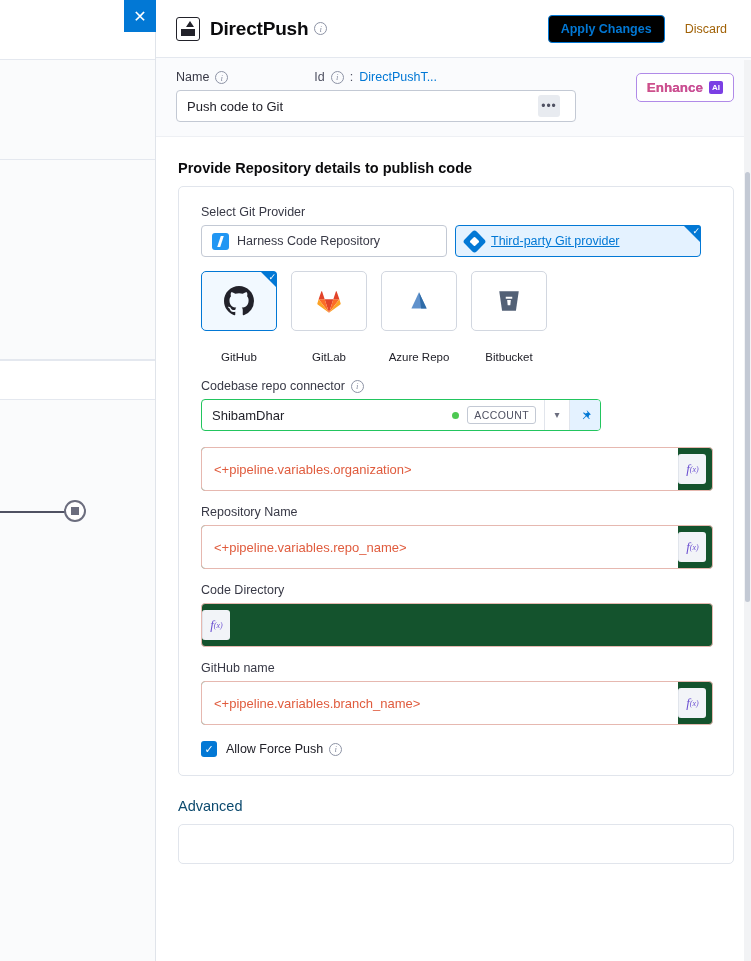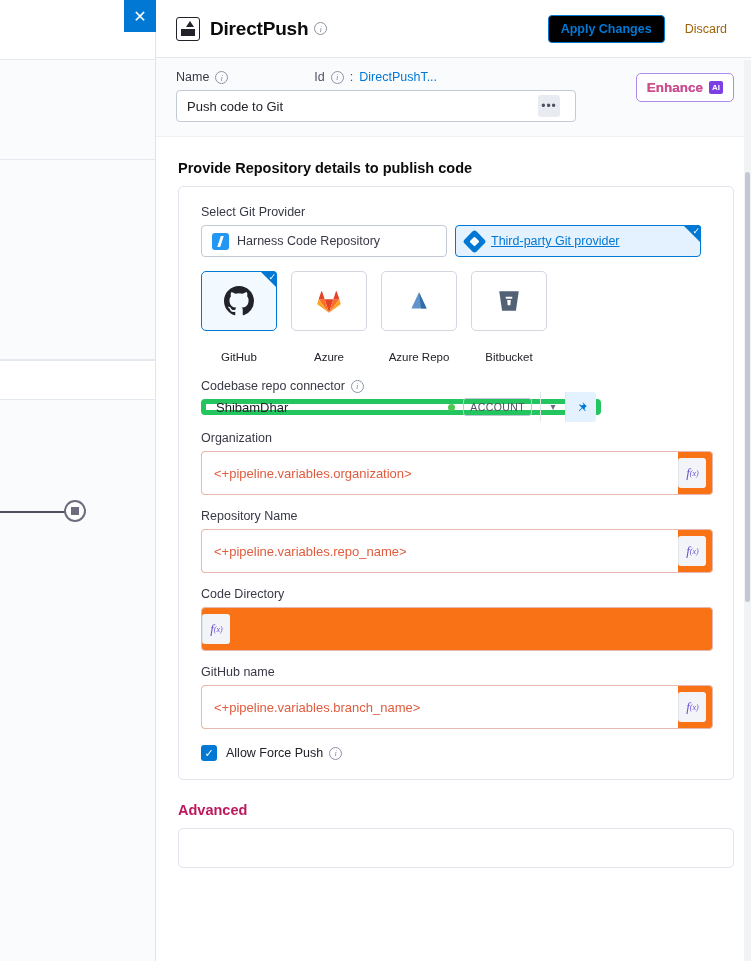--- a/index.html
+++ b/index.html
@@ -374,22 +374,22 @@
   .tile-label {
     font-size: 11.5px;
     color: #22222a;
     margin-top: 20px;
   }
 
   
   .connector-box {
     display: flex;
     align-items: center;
-    height: 16px;
-    border: 5px solid #22c55e;
+    height: 32px;
+    border: 1px solid #22c55e;
     border-radius: 4px;
     background: #fff;
     padding: 0 0 0 10px;
     width: 400px;
     margin-bottom: 16px;
   }
   .connector-name {
     font-size: 13px;
     color: #22222a;
     flex: 1;
@@ -430,21 +430,21 @@
     border-radius: 0 3px 3px 0;
   }
 
   
   .expr-block { margin-bottom: 14px; }
   .expr-row {
     display: flex;
     align-items: stretch;
     border: 1px solid #e6b8b0;
     border-radius: 4px;
-    background: #f97316;
+    background: #14532d;
     height: 44px;
     overflow: hidden;
   }
   .expr-input {
     flex: 1;
     border: none;
     outline: none;
     padding: 0 12px;
     font-size: 13px;
     color: #e05c3e;
@@ -485,22 +485,22 @@
   .check-label {
     font-size: 12.5px;
     color: #22222a;
     display: flex;
     align-items: center;
   }
 
   
   .advanced-head {
     font-size: 14.5px;
-    font-weight: bold;
-    color: #be185d;
+    font-weight: normal;
+    color: #0c4a6e;
     padding: 22px 20px 10px 22px;
   }
   .advanced-card {
     margin: 0 18px 0 22px;
     border: 1px solid #e1e5ec;
     border-radius: 5px;
     height: 40px;
     background: #fff;
   }
 
@@ -603,21 +603,21 @@
               <svg width="28" height="28" viewBox="0 0 24 24">
                 <path fill="#e24329" d="M12 22l3.7-11.4H8.3z"></path>
                 <path fill="#fc6d26" d="M12 22L8.3 10.6H3.1z"></path>
                 <path fill="#fca326" d="M3.1 10.6L2 14.2c-.1.3 0 .7.3.9L12 22z"></path>
                 <path fill="#e24329" d="M3.1 10.6h5.2L6.1 3.8c-.1-.3-.6-.3-.7 0z"></path>
                 <path fill="#fc6d26" d="M12 22l3.7-11.4h5.2z"></path>
                 <path fill="#fca326" d="M20.9 10.6l1.1 3.6c.1.3 0 .7-.3.9L12 22z"></path>
                 <path fill="#e24329" d="M20.9 10.6h-5.2l2.2-6.8c.1-.3.6-.3.7 0z"></path>
               </svg>
             </div>
-            <div class="tile-label">Azure</div>
+            <div class="tile-label">GitLab</div>
           </div>
           <div class="tile-wrap">
             <div class="tile">
               <svg width="26" height="26" viewBox="0 0 24 24">
                 <path fill="#4f86c6" d="M12 4l7 15H5z" opacity="0.9"></path>
                 <path fill="#2f6ca8" d="M12 4l7 15h-5z"></path>
               </svg>
             </div>
             <div class="tile-label">Azure Repo</div>
           </div>
@@ -642,21 +642,20 @@
           <span class="scope-chip">ACCOUNT</span>
           <span class="caret">▾</span>
           <span class="pin-btn">
             <svg width="13" height="13" viewBox="0 0 24 24">
                 <path fill="#0278d5" d="M14 2l8 8-3 1-1.5 4.5L20 17l-1.5 1.5-5-5L8 19l-1-1 5.5-5.5-5-5L9 6l2.5 2.5L16 7z"></path>
               </svg>
           </span>
         </div>
 
         <div class="expr-block">
-          <div class="field-label">Organization</div>
           <div class="expr-row">
             <input class="expr-input" value="&lt;+pipeline.variables.organization&gt;" style="">
             <span class="fx-btn">f<sub>(x)</sub></span>
           </div>
         </div>
 
         <div class="expr-block">
           <div class="field-label">Repository Name</div>
           <div class="expr-row">
             <input class="expr-input" value="&lt;+pipeline.variables.repo_name&gt;" style="">

